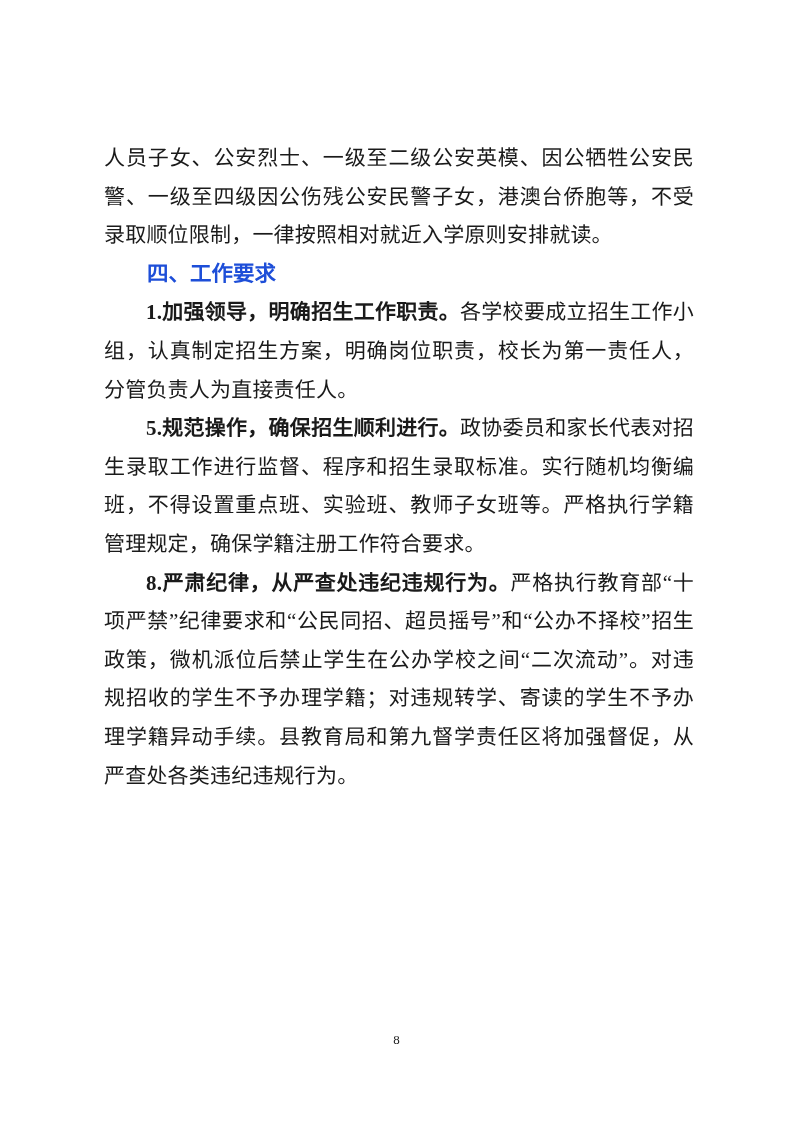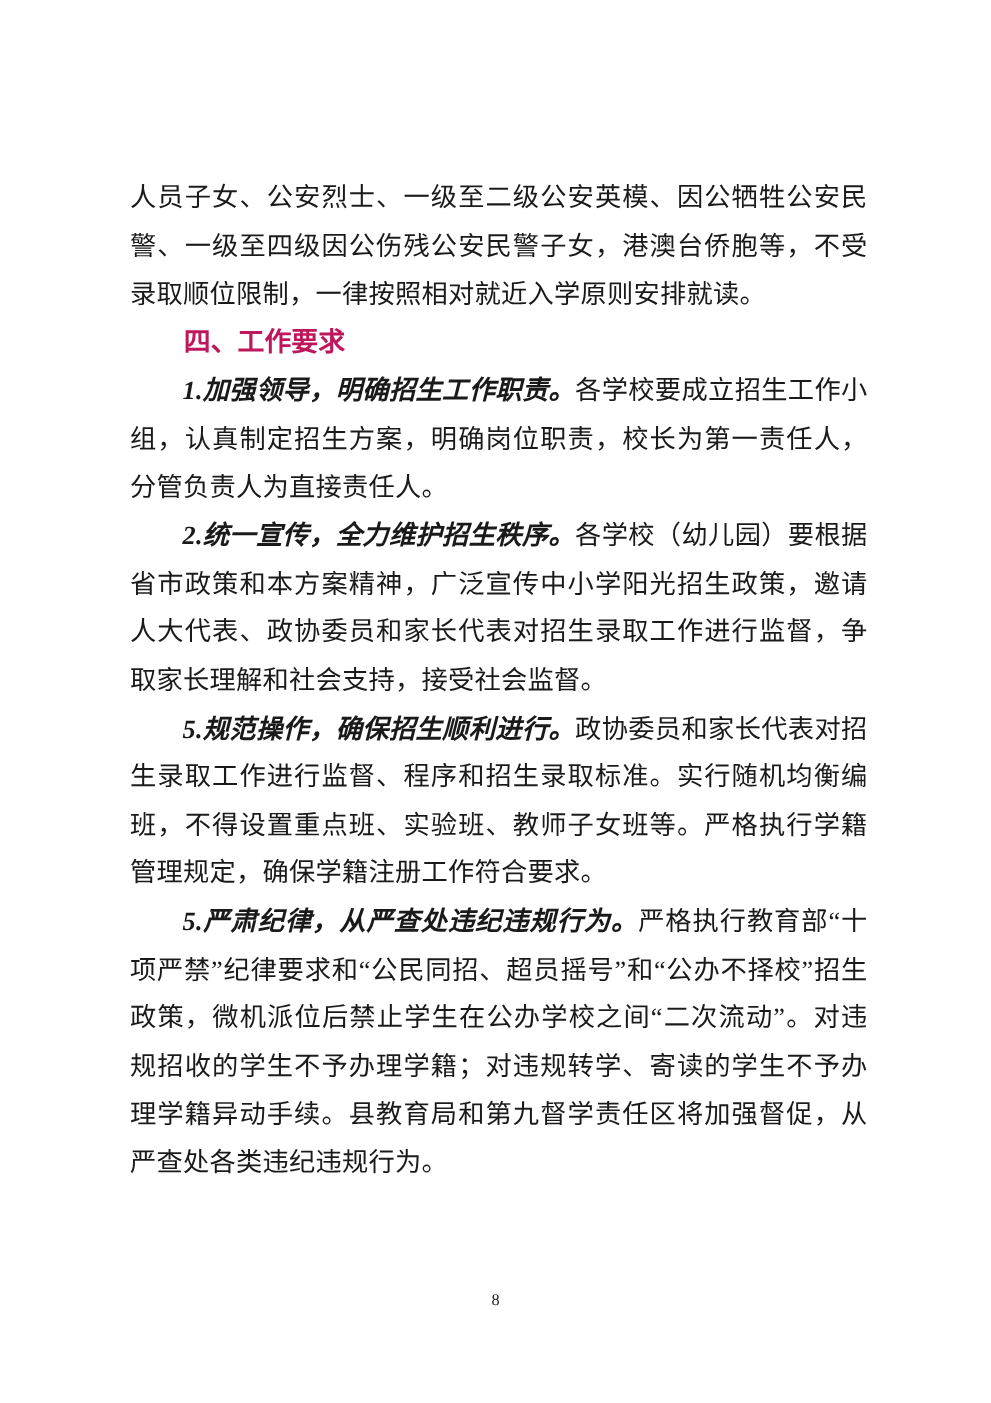--- a/index.html
+++ b/index.html
@@ -34,25 +34,24 @@
   .para.no-indent {
     text-indent: 0;
   }
   .section-heading {
     margin: 0;
     font-size: 21.5px;
     line-height: 38.6px;
     font-weight: bold;
     text-indent: 2em;
     font-family: "Liberation Sans", "DejaVu Sans", sans-serif;
-    color: #be185d;
+    color: #1d4ed8;
   }
   .lead {
     font-weight: bold;
-    font-style: italic;
   }
   .page-number {
     position: absolute;
     top: 1031px;
     left: 0;
     width: 100%;
     text-align: center;
     font-size: 13px;
     line-height: 18px;
     color: #222222;
@@ -64,22 +63,21 @@
 
 <div class="page">
   <div class="content">
 
     <p class="para no-indent"><span>人员子女、公安烈士、一级至二级公安英模、因公牺牲公安民警、一级至四级因公伤残公安民警子女，港澳台侨胞等，不受录取顺位限制，一律按照相对就近入学原则安排就读。</span></p>
 
     <p class="section-heading"><span>四、工作要求</span></p>
 
     <p class="para"><span class="lead">1.加强领导，明确招生工作职责。</span><span>各学校要成立招生工作小组，认真制定招生方案，明确岗位职责，校长为第一责任人，分管负责人为直接责任人。</span></p>
 
-    <p class="para"><span class="lead">2.统一宣传，全力维护招生秩序。</span><span>各学校（幼儿园）要根据省市政策和本方案精神，广泛宣传中小学阳光招生政策，邀请人大代表、政协委员和家长代表对招生录取工作进行监督，争取家长理解和社会支持，接受社会监督。</span></p>
 
     <p class="para"><span class="lead">5.规范操作，确保招生顺利进行。</span><span>政协委员和家长代表对招生录取工作进行监督、程序和招生录取标准。实行随机均衡编班，不得设置重点班、实验班、教师子女班等。严格执行学籍管理规定，确保学籍注册工作符合要求。</span></p>
 
-    <p class="para"><span class="lead">5.严肃纪律，从严查处违纪违规行为。</span><span>严格执行教育部“十项严禁”纪律要求和“公民同招、超员摇号”和“公办不择校”招生政策，微机派位后禁止学生在公办学校之间“二次流动”。对违规招收的学生不予办理学籍；对违规转学、寄读的学生不予办理学籍异动手续。县教育局和第九督学责任区将加强督促，从严查处各类违纪违规行为。</span></p>
+    <p class="para"><span class="lead">8.严肃纪律，从严查处违纪违规行为。</span><span>严格执行教育部“十项严禁”纪律要求和“公民同招、超员摇号”和“公办不择校”招生政策，微机派位后禁止学生在公办学校之间“二次流动”。对违规招收的学生不予办理学籍；对违规转学、寄读的学生不予办理学籍异动手续。县教育局和第九督学责任区将加强督促，从严查处各类违纪违规行为。</span></p>
 
   </div>
 
   <div class="page-number">8</div>
 </div>
 
 </body></html>

